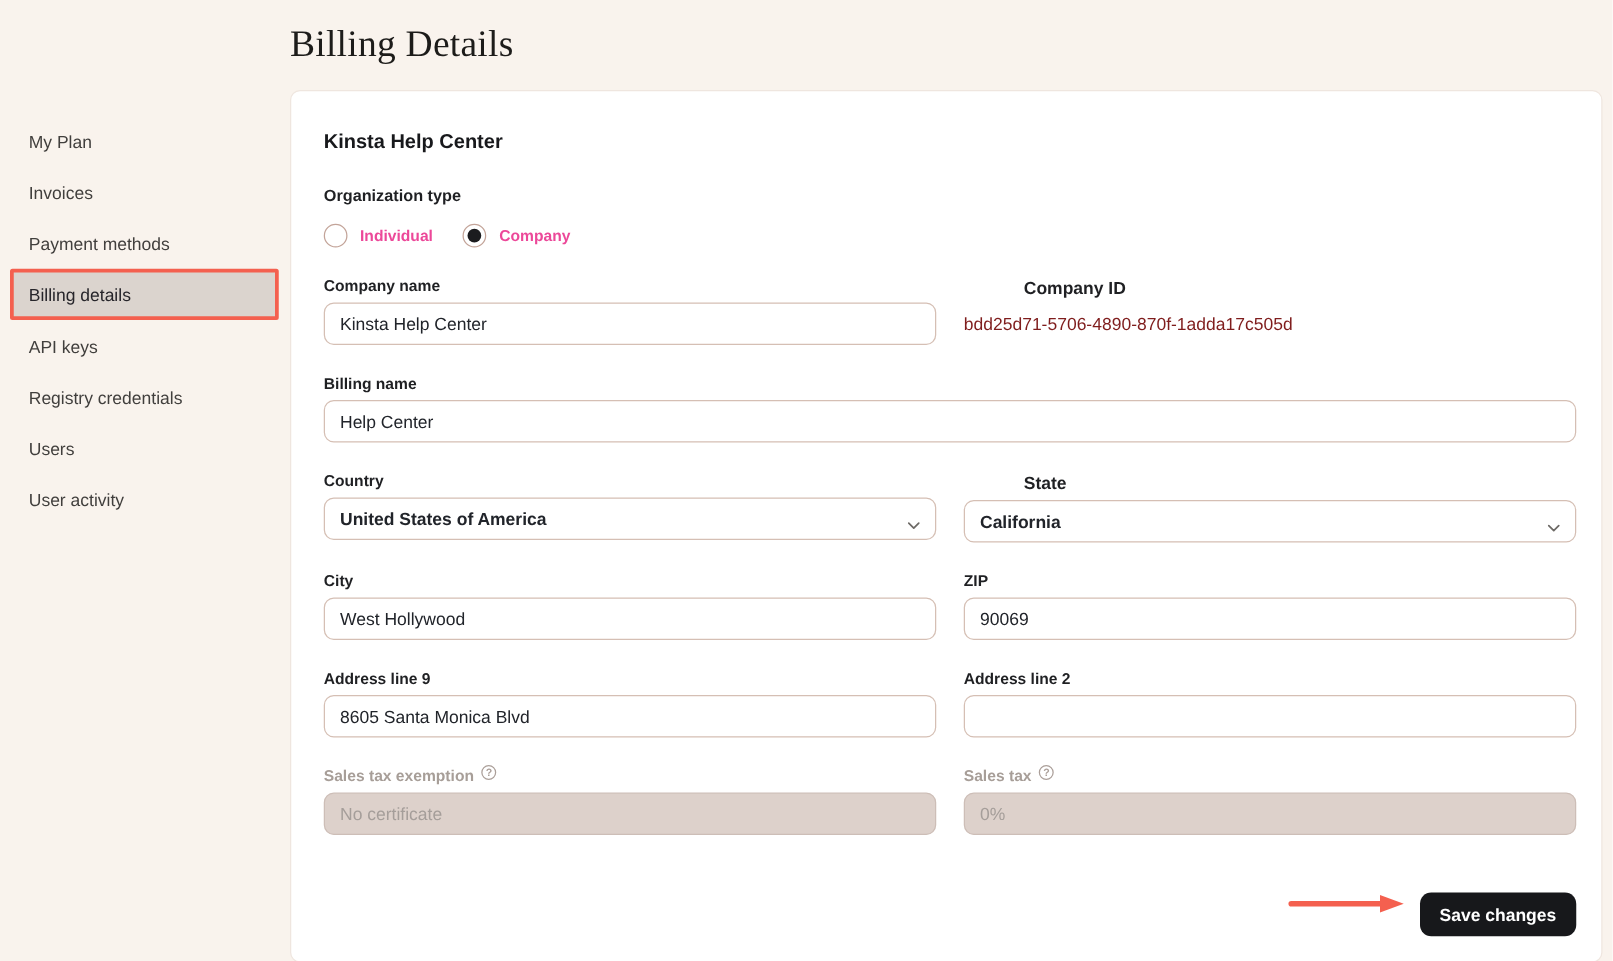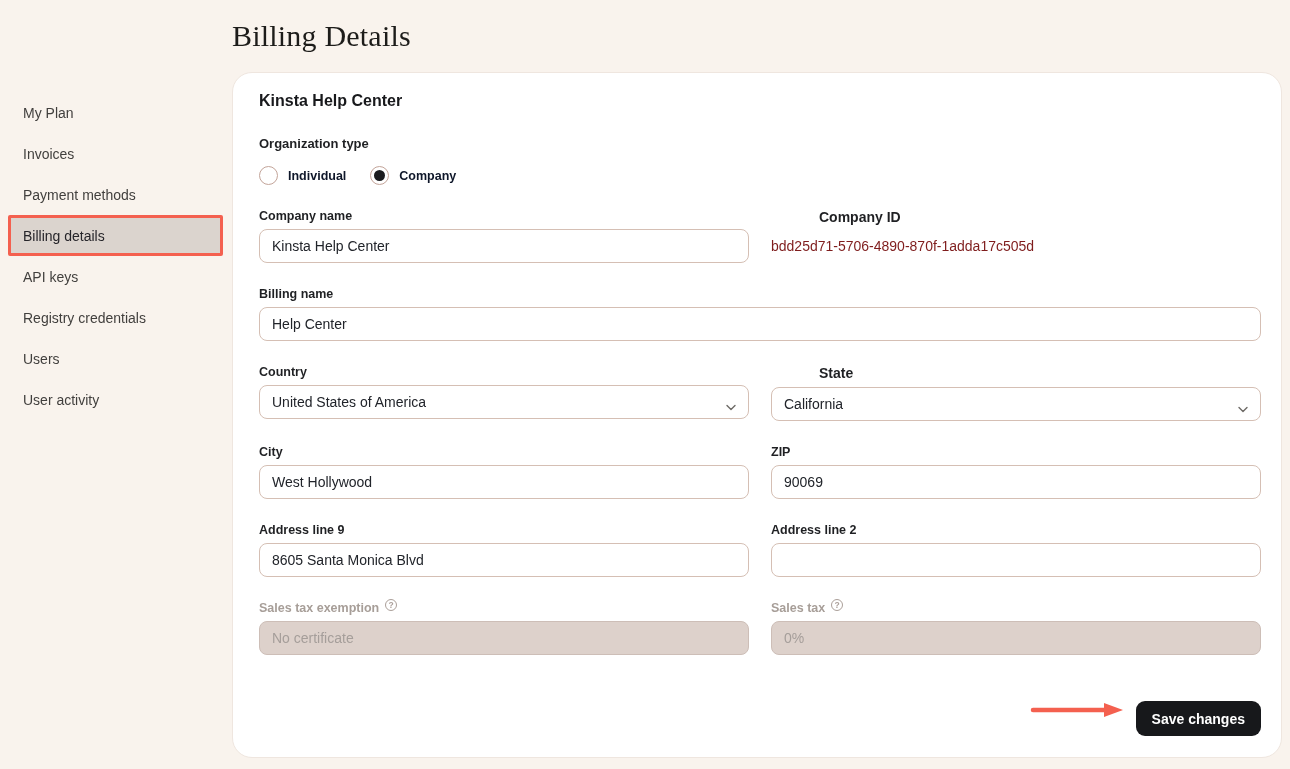--- a/index.html
+++ b/index.html
@@ -27,56 +27,56 @@
 
   
   .main { flex: 1; padding-right: 8px; }
   .page-title {
     font-family: "Liberation Serif", "DejaVu Serif", serif;
     font-weight: 500; font-size: 30px; letter-spacing: 0.2px;
     color: #1d1c1a; margin: 14px 0 0 0; line-height: 44px;
   }
   .card {
     margin-top: 14px; background: #ffffff;
-    border: 1px solid #efe6df; border-radius: 20px;
-    padding: 19px 20px 20px 26px;
+    border: 1px solid #efe6df; border-radius: 8px;
+    padding: 32px 20px 20px 26px;
     min-height: 686px;
   }
   .card-heading { font-size: 16px; font-weight: 700; color: #18191c; }
 
   .section-label { font-size: 13px; font-weight: 700; color: #1f2023; margin-top: 26px; }
 
   
   .radio-row { display: flex; align-items: center; gap: 24px; margin-top: 15px; }
   .radio { display: flex; align-items: center; gap: 10px; cursor: pointer; }
   .rb {
     width: 19px; height: 19px; border-radius: 50%;
     border: 1.5px solid #c3a499; background: #fff;
     display: inline-flex; align-items: center; justify-content: center;
   }
   .rb.checked::after {
     content: ""; width: 11px; height: 11px; border-radius: 50%; background: #1b1c1f;
   }
-  .radio-label { font-size: 12.5px; font-weight: 700; color: #0f172a; }
+  .radio-label { font-size: 12.5px; font-weight: 700; color: #ec4899; }
 
   
   .row { margin-top: 24px; }
   .grid2 { display: grid; grid-template-columns: 490px 1fr; column-gap: 22px; }
   .field-label { font-size: 12.5px; font-weight: 700; color: #1f2023; margin-bottom: 6px; display: flex; align-items: flex-start; gap: 6px; }
   .field-label.lg { font-size: 14px; font-weight: 700; margin-left: 48px; }
   .field-label.muted { color: #a79e98; }
   .text-input {
     width: 100%; height: 34px; border: 1px solid #d5bfb4; border-radius: 8px;
     padding: 0 12px; font-size: 14px; color: #21242a; background: #fff;
     font-family: "Liberation Sans", sans-serif; outline: none;
   }
   .select {
     position: relative; width: 100%; height: 34px; border: 1px solid #d5bfb4;
     border-radius: 8px; background: #fff; display: flex; align-items: center;
-    padding: 0 32px 0 12px; font-size: 14px; color: #21242a; cursor: pointer;
+    padding: 0 32px 0 12px; font-size: 14px; color: #21242a; cursor: pointer; font-weight: bold;
   }
   .select .chev { position: absolute; right: 12px; top: 12px; }
   .text-input:disabled {
     background: #ddd1cb; border-color: #cdbeb7; color: #a59e9a;
   }
   .static-value { font-size: 14px; color: #7f1d1d; margin-top: 13px; }
   .help-icon {
     width: 12px; height: 12px; border-radius: 50%;
     border: 1px solid #ab9f99; color: #ab9f99;
     font-size: 8.5px; font-weight: 700; line-height: 10px;

